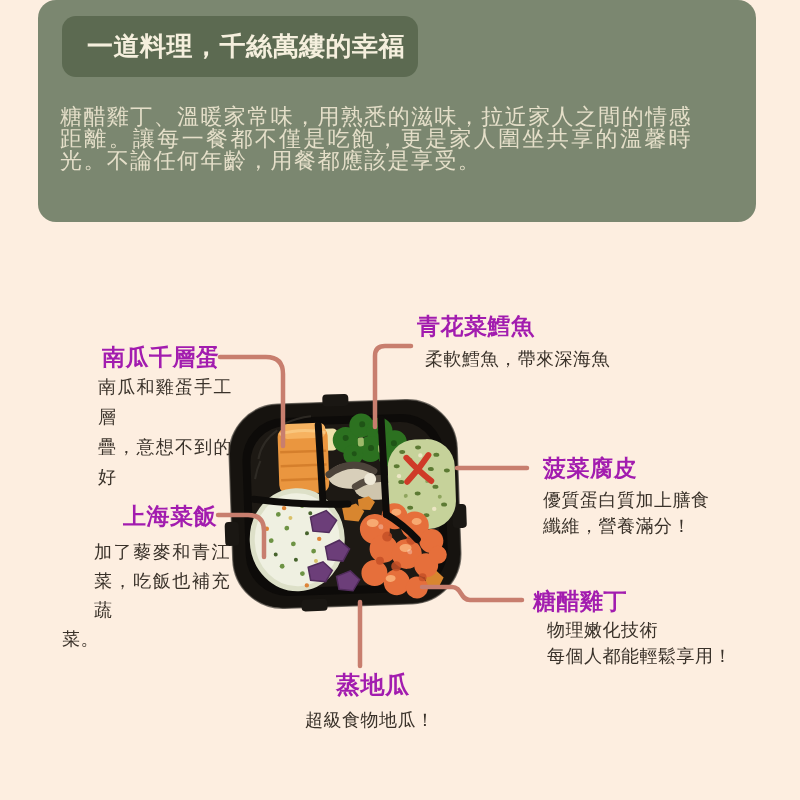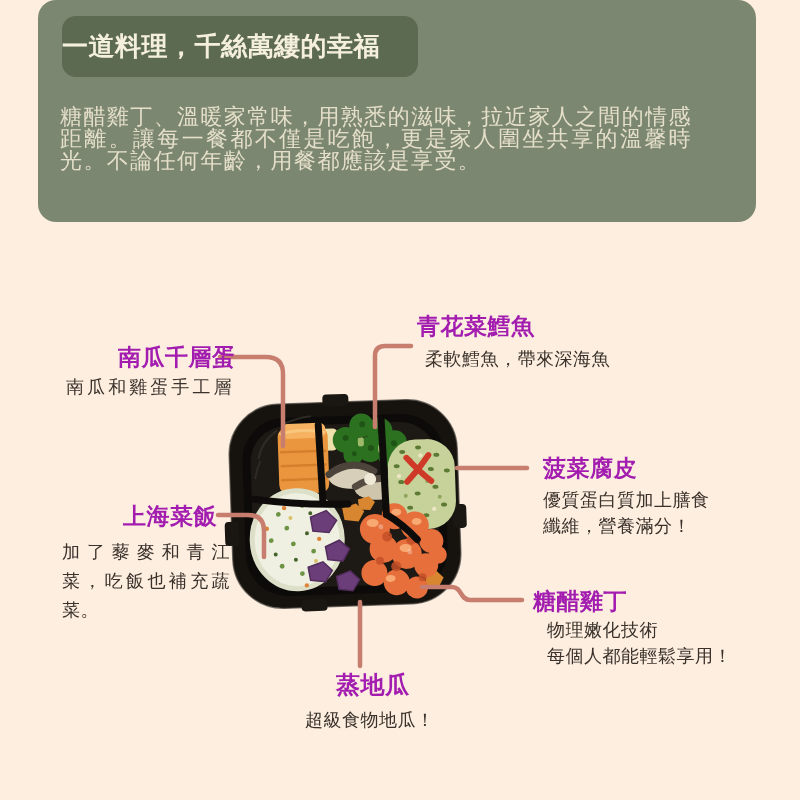--- a/index.html
+++ b/index.html
@@ -12,21 +12,21 @@
   .hero-card{
     position:absolute;left:38px;top:0;width:718px;height:222px;
     background:#7b8770;border-radius:18px;
   }
   .hero-title-box{
     position:absolute;left:24px;top:16px;width:356px;height:61px;
     background:#5c6a51;border-radius:14px;
     display:flex;align-items:center;
   }
   .hero-title{
-    margin:0;
+    margin:0;padding-left:25px;
     font-size:26px;font-weight:700;letter-spacing:0.5px;
     color:#f5efdd;white-space:nowrap;
   }
   .hero-desc{
     position:absolute;left:22px;top:106px;width:632px;
     margin:0;font-size:22px;line-height:22px;letter-spacing:1.4px;
     color:#e5dfc9;text-align:justify;
   }
   
   .co-title{
@@ -35,22 +35,22 @@
     color:#a21caf;white-space:nowrap;letter-spacing:0.5px;
   }
   .co-body{
     position:absolute;margin:0;
     font-size:18px;line-height:26px;letter-spacing:0.5px;
     color:#3a322a;
   }
   .co-body .ln{display:block;white-space:nowrap;}
   .co-body.spread{line-height:30px;}
   .co-body.spread .ln{white-space:normal;}
-  .co-body.spread .ln.full{text-align:justify;text-align-last:justify;}
-  #co-pumpkin-title{left:118px;top:344px;}
+  .co-body.spread .ln.full{text-align:justify;text-align-last:justify;margin-left:32px;}
+  #co-pumpkin-title{left:102px;top:344px;}
   #co-pumpkin-body{left:66px;top:372px;width:166px;}
   #co-broccoli-title{left:417px;top:313px;}
   #co-broccoli-body{left:425px;top:346px;}
   #co-spinach-title{left:543px;top:455px;}
   #co-spinach-body{left:543px;top:487px;}
   #co-rice-title{left:123px;top:503px;}
   #co-rice-body{left:62px;top:538px;width:168px;line-height:29px;}
   #co-chicken-title{left:533px;top:588px;}
   #co-chicken-body{left:547px;top:617px;}
   #co-potato-title{left:336px;top:671px;font-size:24px;}
@@ -253,20 +253,21 @@
     <path d="M457,468 H527"></path>
     <path d="M218,515 H248 Q264,515 264,531 V557"></path>
     <path d="M422,587 H452 C462,587 460,600 470,600 H522"></path>
     <path d="M360,602 V666"></path>
   </g>
 </svg>
 
 <h2 class="co-title" id="co-pumpkin-title">南瓜千層蛋</h2>
 <p class="co-body spread" id="co-pumpkin-body">
   <span class="ln full">南瓜和雞蛋手工層</span>
+  <span class="ln full">疊，意想不到的好</span>
 </p>
 
 <h2 class="co-title" id="co-broccoli-title">青花菜鱈魚</h2>
 <p class="co-body" id="co-broccoli-body">
   <span class="ln">柔軟鱈魚，帶來深海魚</span>
 </p>
 
 <h2 class="co-title" id="co-spinach-title">菠菜腐皮</h2>
 <p class="co-body" id="co-spinach-body">
   <span class="ln">優質蛋白質加上膳食</span>

